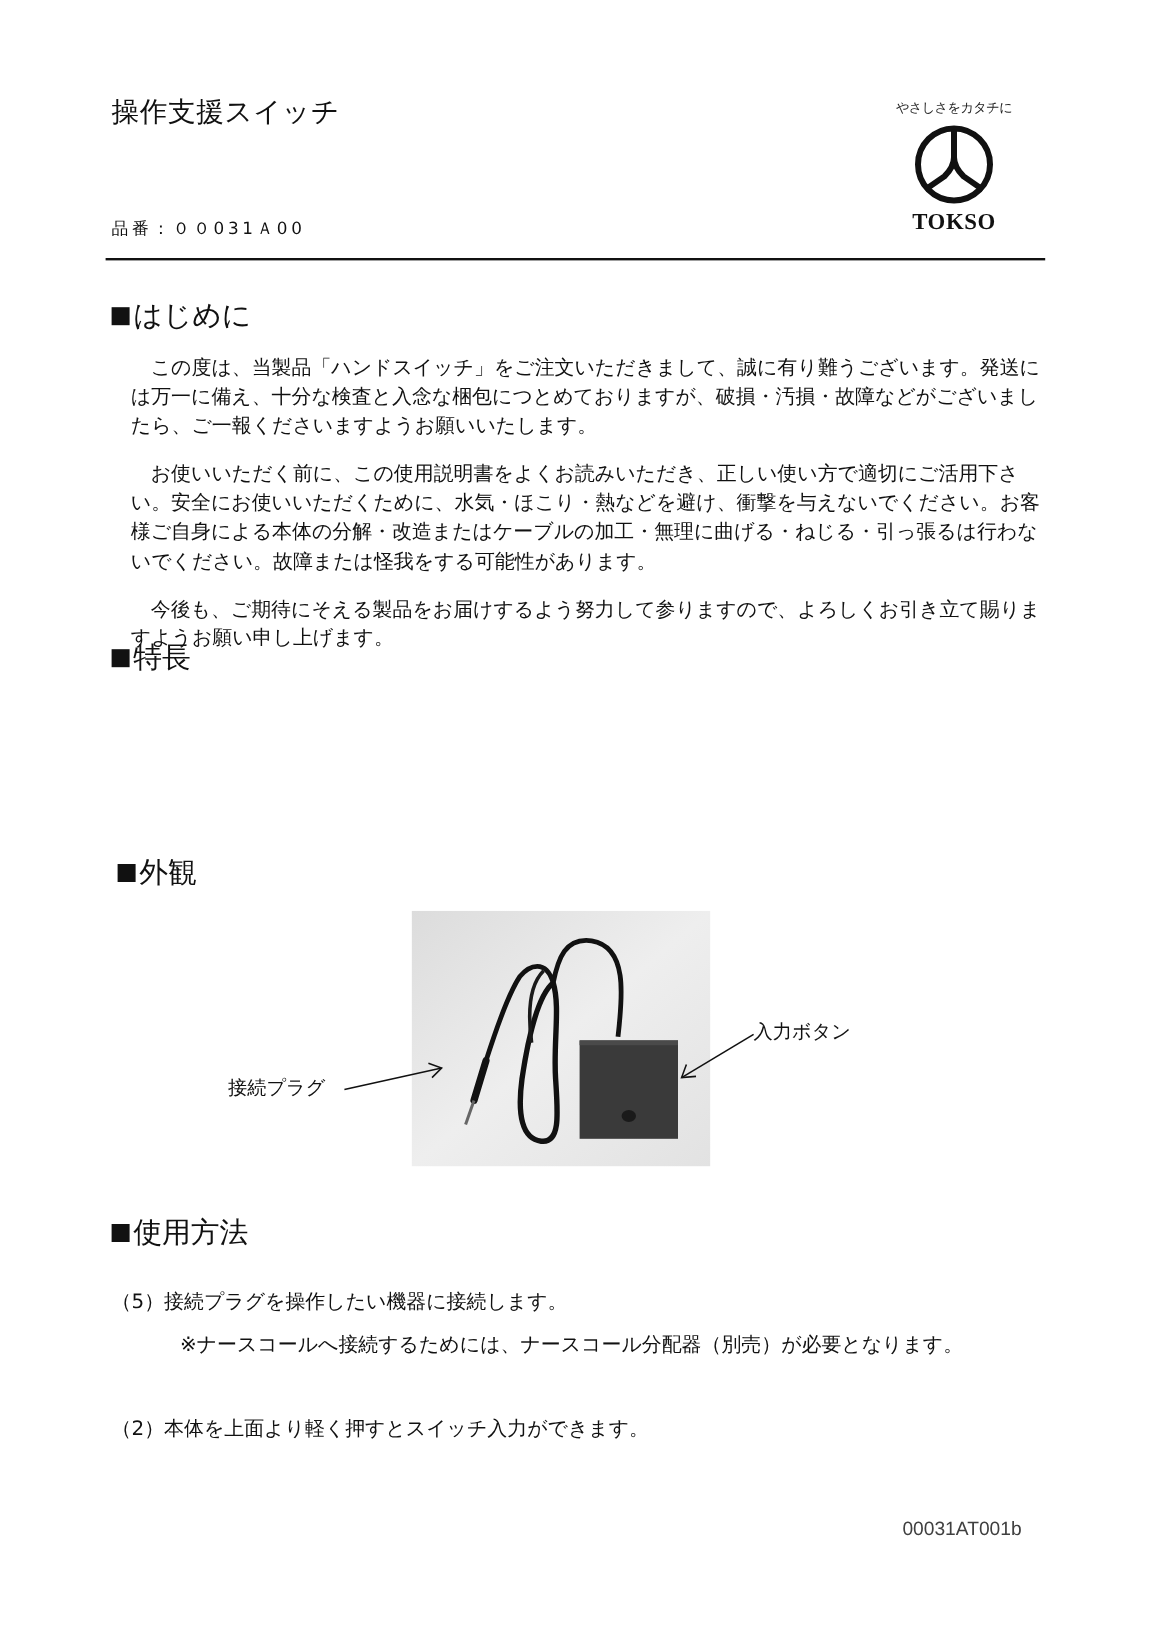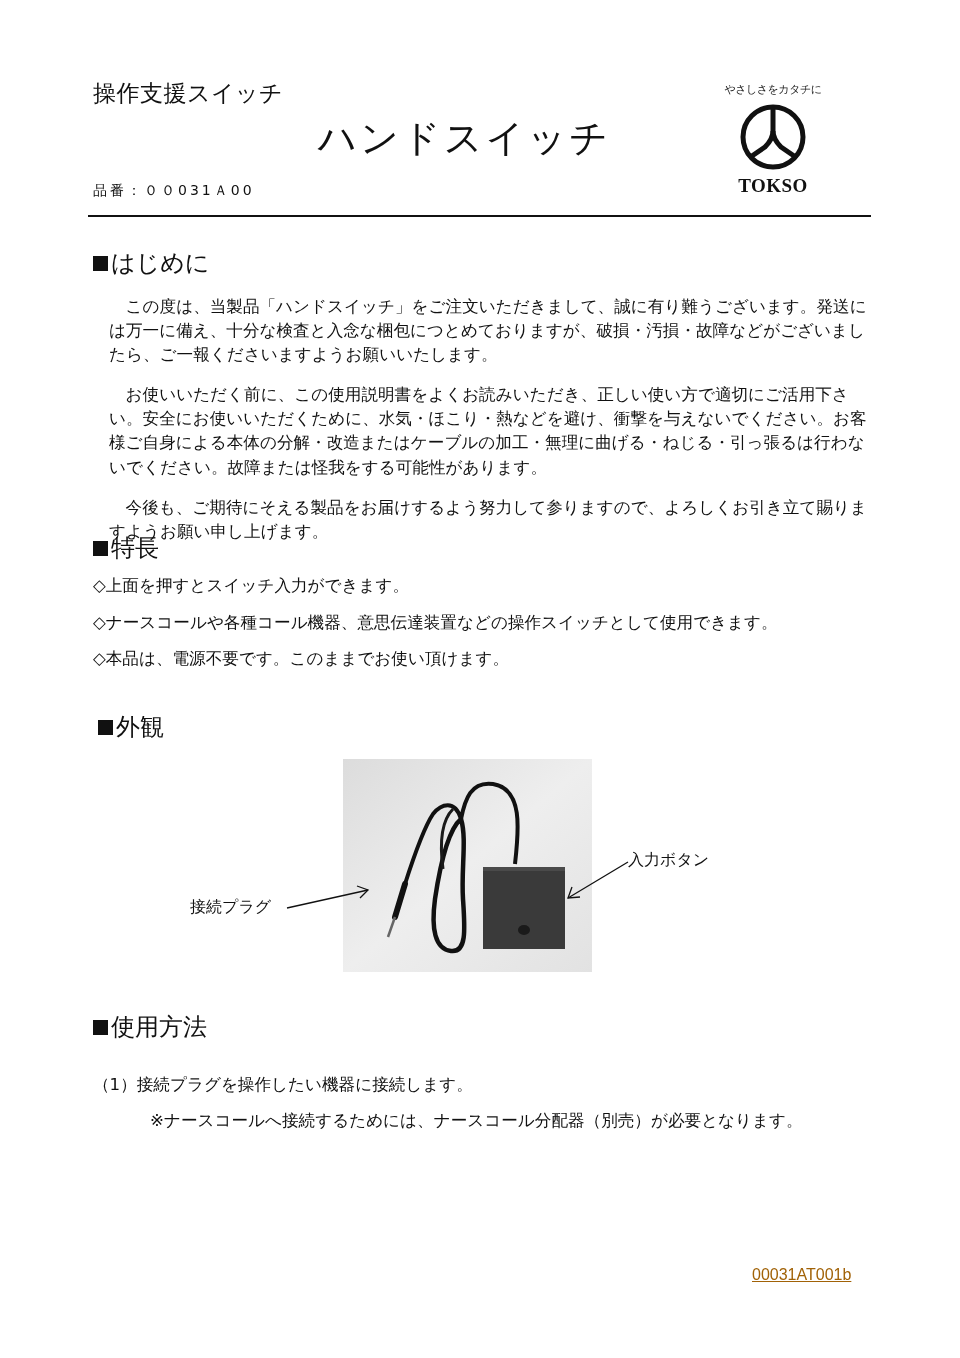--- a/index.html
+++ b/index.html
@@ -11,21 +11,21 @@
       overflow: hidden;
     }
     .page { position: relative; width: 960px; height: 1251px; }
     .abs { position: absolute; white-space: nowrap; }
 
     .category { left: 93px; top: 78px; font-size: 23px; letter-spacing: 0.5px; }
     .title { left: 318px; top: 113px; font-size: 38px; letter-spacing: 3px; }
     .partno { left: 93px; top: 182px; font-size: 14px; letter-spacing: 3px; }
     .rule { left: 88px; top: 215px; width: 783px; height: 2px; background: #111; }
 
-    .logo { left: 713px; top: 82px; width: 120px; text-align: center; }
+    .logo { left: 735px; top: 82px; width: 120px; text-align: center; }
     .logo-tagline { font-size: 11px; color: #222; display: block; margin-bottom: 6px; letter-spacing: -0.5px; }
     .logo-mark { display: block; margin: 0 auto; width: 68px; height: 68px; }
     .logo-name { display: block; font-family: Liberation Serif, serif; font-weight: bold; font-size: 19px; margin-top: 4px; letter-spacing: 0.5px; }
 
     .section-head { font-size: 24px; }
     .section-head .sq { display: inline-block; width: 15px; height: 15px; background: #111; margin-right: 3px; vertical-align: 0px; }
 
     .intro-head { left: 93px; top: 247px; }
     .intro-body { left: 93px; top: 279px; width: 790px; font-size: 16.6px; line-height: 24.1px; white-space: normal; }
     .intro-body p { margin: 16px; }
@@ -37,29 +37,28 @@
     .photo { left: 343px; top: 759px; width: 249px; height: 213px; }
     .lbl-plug { left: 190px; top: 897px; font-size: 16px; }
     .lbl-btn { left: 628px; top: 850px; font-size: 16px; }
     .arrows { left: 0; top: 0; width: 960px; height: 1358px; pointer-events: none; }
 
     .use-head { left: 93px; top: 1011px; }
     .use-1 { left: 93px; top: 1074px; font-size: 16.6px; }
     .use-1-note { left: 150px; top: 1110px; font-size: 16.6px; }
     .use-2 { left: 93px; top: 1180px; font-size: 16.6px; }
 
-    .docid { left: 752px; top: 1266px; font-family: "Liberation Sans", sans-serif; font-size: 16px; color: #a16207; text-decoration: underline; }
+    .docid { left: 752px; top: 1266px; font-family: "Liberation Sans", sans-serif; font-size: 16px; color: #404040; }
   </style>
 </head>
 <body>
 
 <div class="page">
 
   <div class="abs category">操作支援スイッチ</div>
-  <div class="abs title">ハンドスイッチ</div>
   <div class="abs partno"><span>品番：</span><span>００031Ａ00</span></div>
   <div class="abs rule"></div>
 
   <div class="abs logo">
     <span class="logo-tagline">やさしさをカタチに</span>
     <svg class="logo-mark" viewBox="0 0 68 68">
       <circle cx="34" cy="34" r="30" fill="none" stroke="#111" stroke-width="5"></circle>
       <path d="M34 5 L34 28 Q34 36 26 44 L10 55" fill="none" stroke="#111" stroke-width="5" stroke-linejoin="round"></path>
       <path d="M34 28 Q34 36 42 44 L58 55" fill="none" stroke="#111" stroke-width="5" stroke-linejoin="round"></path>
     </svg>
@@ -67,25 +66,20 @@
   </div>
 
   <div class="abs section-head intro-head"><span class="sq"></span><span>はじめに</span></div>
   <div class="abs intro-body">
     <p>　この度は、当製品「ハンドスイッチ」をご注文いただきまして、誠に有り難うございます。発送には万一に備え、十分な検査と入念な梱包につとめておりますが、破損・汚損・故障などがございましたら、ご一報くださいますようお願いいたします。</p>
     <p>　お使いいただく前に、この使用説明書をよくお読みいただき、正しい使い方で適切にご活用下さい。安全にお使いいただくために、水気・ほこり・熱などを避け、衝撃を与えないでください。お客様ご自身による本体の分解・改造またはケーブルの加工・無理に曲げる・ねじる・引っ張るは行わないでください。故障または怪我をする可能性があります。</p>
     <p>　今後も、ご期待にそえる製品をお届けするよう努力して参りますので、よろしくお引き立て賜りますようお願い申し上げます。</p>
   </div>
 
   <div class="abs section-head feat-head"><span class="sq"></span><span>特長</span></div>
-  <div class="abs feat-list">
-    <div>◇上面を押すとスイッチ入力ができます。</div>
-    <div>◇ナースコールや各種コール機器、意思伝達装置などの操作スイッチとして使用できます。</div>
-    <div>◇本品は、電源不要です。このままでお使い頂けます。</div>
-  </div>
 
   <div class="abs section-head ext-head"><span class="sq"></span><span>外観</span></div>
 
   <svg class="abs photo" viewBox="0 0 249 213">
     <defs>
       <linearGradient id="bg" x1="0" y1="0" x2="1" y2="1">
         <stop offset="0" stop-color="#dcdcdc"></stop>
         <stop offset="0.5" stop-color="#eeeeee"></stop>
         <stop offset="1" stop-color="#e2e2e2"></stop>
       </linearGradient>
@@ -108,17 +102,18 @@
     <line x1="287" y1="908" x2="368" y2="890" stroke="#111" stroke-width="1.3"></line>
     <polyline points="357,886 368,890 360,898" fill="none" stroke="#111" stroke-width="1.3"></polyline>
     <line x1="628" y1="862" x2="568" y2="898" stroke="#111" stroke-width="1.3"></line>
     <polyline points="572,887 568,898 580,897" fill="none" stroke="#111" stroke-width="1.3"></polyline>
   </svg>
 
   <div class="abs lbl-plug">接続プラグ</div>
   <div class="abs lbl-btn">入力ボタン</div>
 
   <div class="abs section-head use-head"><span class="sq"></span><span>使用方法</span></div>
-  <div class="abs use-1">（1）接続プラグを操作したい機器に接続します。</div>
+  <div class="abs use-1">（5）接続プラグを操作したい機器に接続します。</div>
   <div class="abs use-1-note">※ナースコールへ接続するためには、ナースコール分配器（別売）が必要となります。</div>
+  <div class="abs use-2">（2）本体を上面より軽く押すとスイッチ入力ができます。</div>
 
   <div class="abs docid">00031AT001b</div>
 </div>
 
 </body></html>

